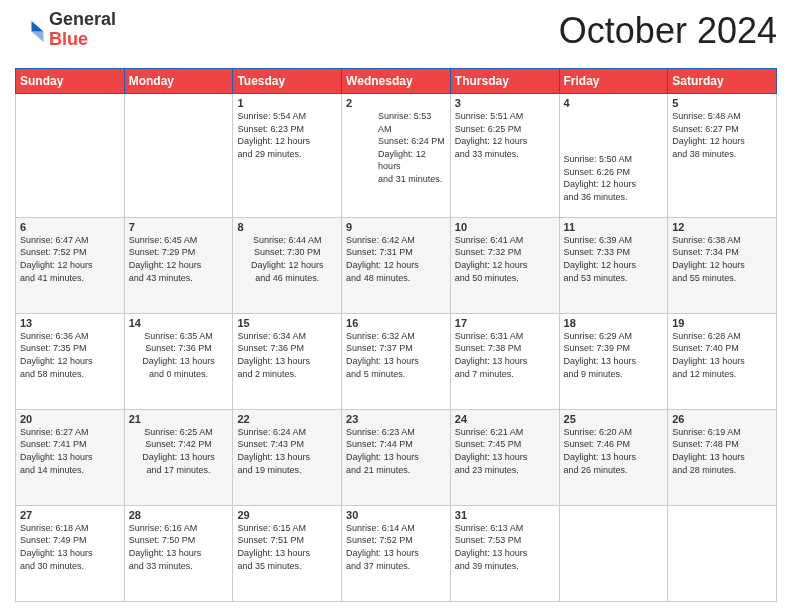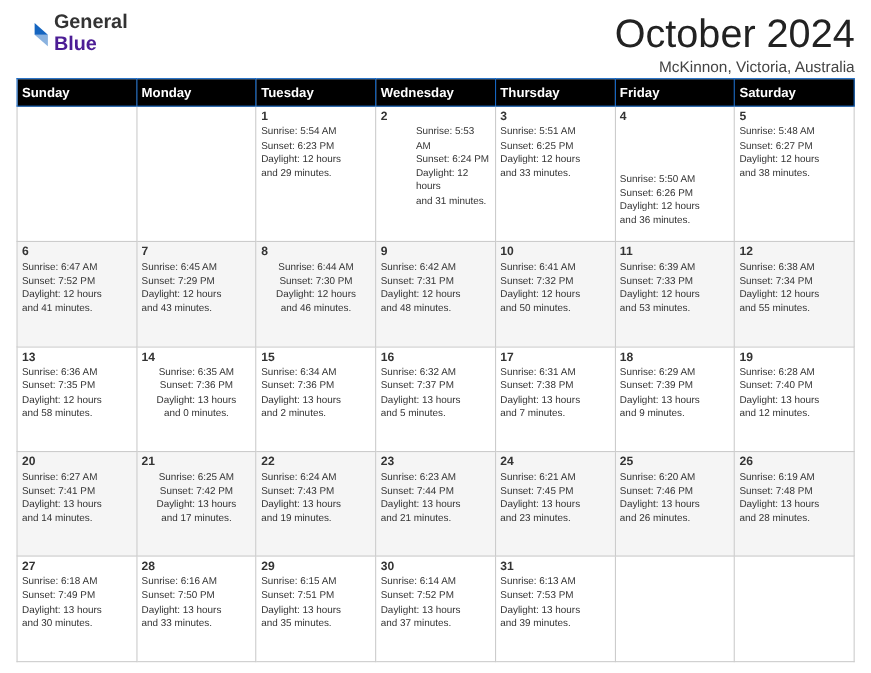--- a/index.html
+++ b/index.html
@@ -14,34 +14,34 @@
       width: 792px;
       height: 612px;
       padding: 10px 15px;
       display: flex;
       flex-direction: column;
     }
     .header {
       display: flex;
       justify-content: space-between;
       align-items: flex-start;
-      margin-bottom: 3px;
+      margin-bottom: 16px;
     }
     .logo {
       display: flex;
       align-items: center;
       gap: 4px;
     }
     .logo-text {
       font-size: 18px;
       font-weight: bold;
       line-height: 1.1;
     }
     .logo-general { color: #333; }
-    .logo-blue { color: #4c1d95; }
+    .logo-blue { color: #ef4444; }
     .logo-icon {
       width: 30px;
       height: 30px;
     }
     .title-block {
       text-align: right;
     }
     .month-year {
       font-size: 36px;
       font-weight: normal;
@@ -52,21 +52,21 @@
       color: #444;
     }
     .calendar {
       flex: 1;
       border: 1px solid #ccc;
       border-collapse: collapse;
       width: 100%;
       table-layout: fixed;
     }
     .calendar th {
-      background: #000000;
+      background: #ef4444;
       color: #fff;
       padding: 5px 4px;
       font-size: 12px;
       font-weight: bold;
       text-align: left;
       border: 1px solid #1565c0;
     }
     .calendar td {
       border: 1px solid #ccc;
       vertical-align: top;
@@ -107,21 +107,20 @@
         <polygon points="22,8 38,22 22,22" fill="#1565c0"></polygon>
         <polygon points="22,22 38,22 38,36" fill="#1565c0" opacity="0.5"></polygon>
       </svg>
       <div class="logo-text">
         <span class="logo-general">General</span><br>
         <span class="logo-blue">Blue</span>
       </div>
     </div>
     <div class="title-block">
       <div class="month-year">October 2024</div>
-      <div class="location">McKinnon, Victoria, Australia</div>
     </div>
   </div>
 
   <table class="calendar">
     <thead>
       <tr>
         <th>Sunday</th>
         <th>Monday</th>
         <th>Tuesday</th>
         <th>Wednesday</th>

